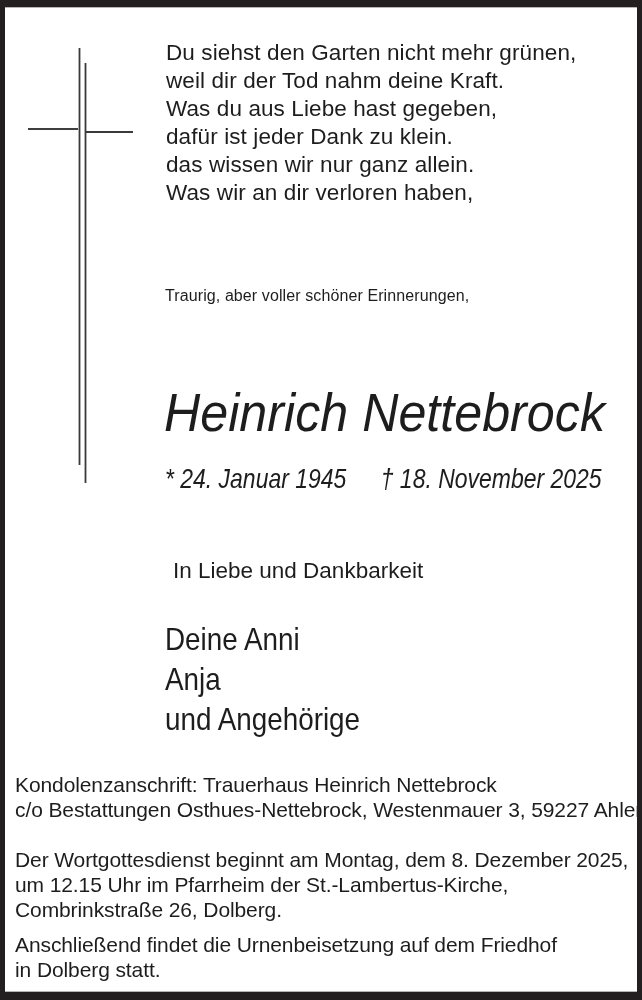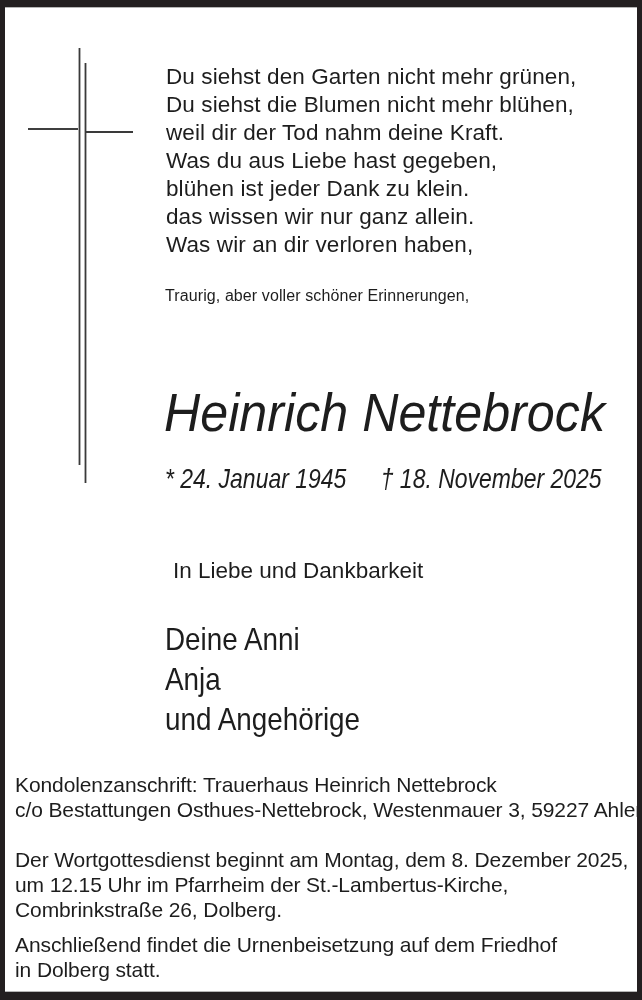--- a/index.html
+++ b/index.html
@@ -36,21 +36,20 @@
 
   .textline { white-space: nowrap; }
 
   .poem {
     position: absolute;
     left: 161px;
     top: 32px;
     font-size: 22.5px;
     line-height: 28px;
     letter-spacing: 0.1px;
-    margin-top: 24px;
   }
 
   .intro {
     position: absolute;
     left: 160px;
     top: 275px;
     font-size: 16px;
     line-height: 28px;
     letter-spacing: 0.1px;
   }
@@ -132,24 +131,23 @@
     <line x1="74.5" y1="41" x2="74.5" y2="458" stroke="#3a3a3a" stroke-width="1.8"></line>
     <line x1="80.5" y1="56" x2="80.5" y2="476" stroke="#3a3a3a" stroke-width="1.8"></line>
     <line x1="81" y1="115" x2="142" y2="115" stroke="url(#armRight)" stroke-width="1.8"></line>
     <line x1="23" y1="122" x2="73" y2="122" stroke="#3f3f3f" stroke-width="1.8"></line>
     <line x1="81" y1="125" x2="128" y2="125" stroke="#3a3a3a" stroke-width="1.8"></line>
     <line x1="15" y1="129" x2="71" y2="129" stroke="url(#armLeft)" stroke-width="1.8"></line>
   </svg>
 
   <div class="poem">
     <div class="textline">Du siehst den Garten nicht mehr grünen,</div>
-    <div class="textline">Du siehst die Blumen nicht mehr blühen,</div>
     <div class="textline">weil dir der Tod nahm deine Kraft.</div>
     <div class="textline">Was du aus Liebe hast gegeben,</div>
-    <div class="textline">blühen ist jeder Dank zu klein.</div>
+    <div class="textline">dafür ist jeder Dank zu klein.</div>
     <div class="textline">das wissen wir nur ganz allein.</div>
     <div class="textline">Was wir an dir verloren haben,</div>
   </div>
 
   <div class="intro">
     <div class="textline">Traurig, aber voller schöner Erinnerungen,</div>
   </div>
 
   <h1 class="name textline">Heinrich Nettebrock</h1>
 

